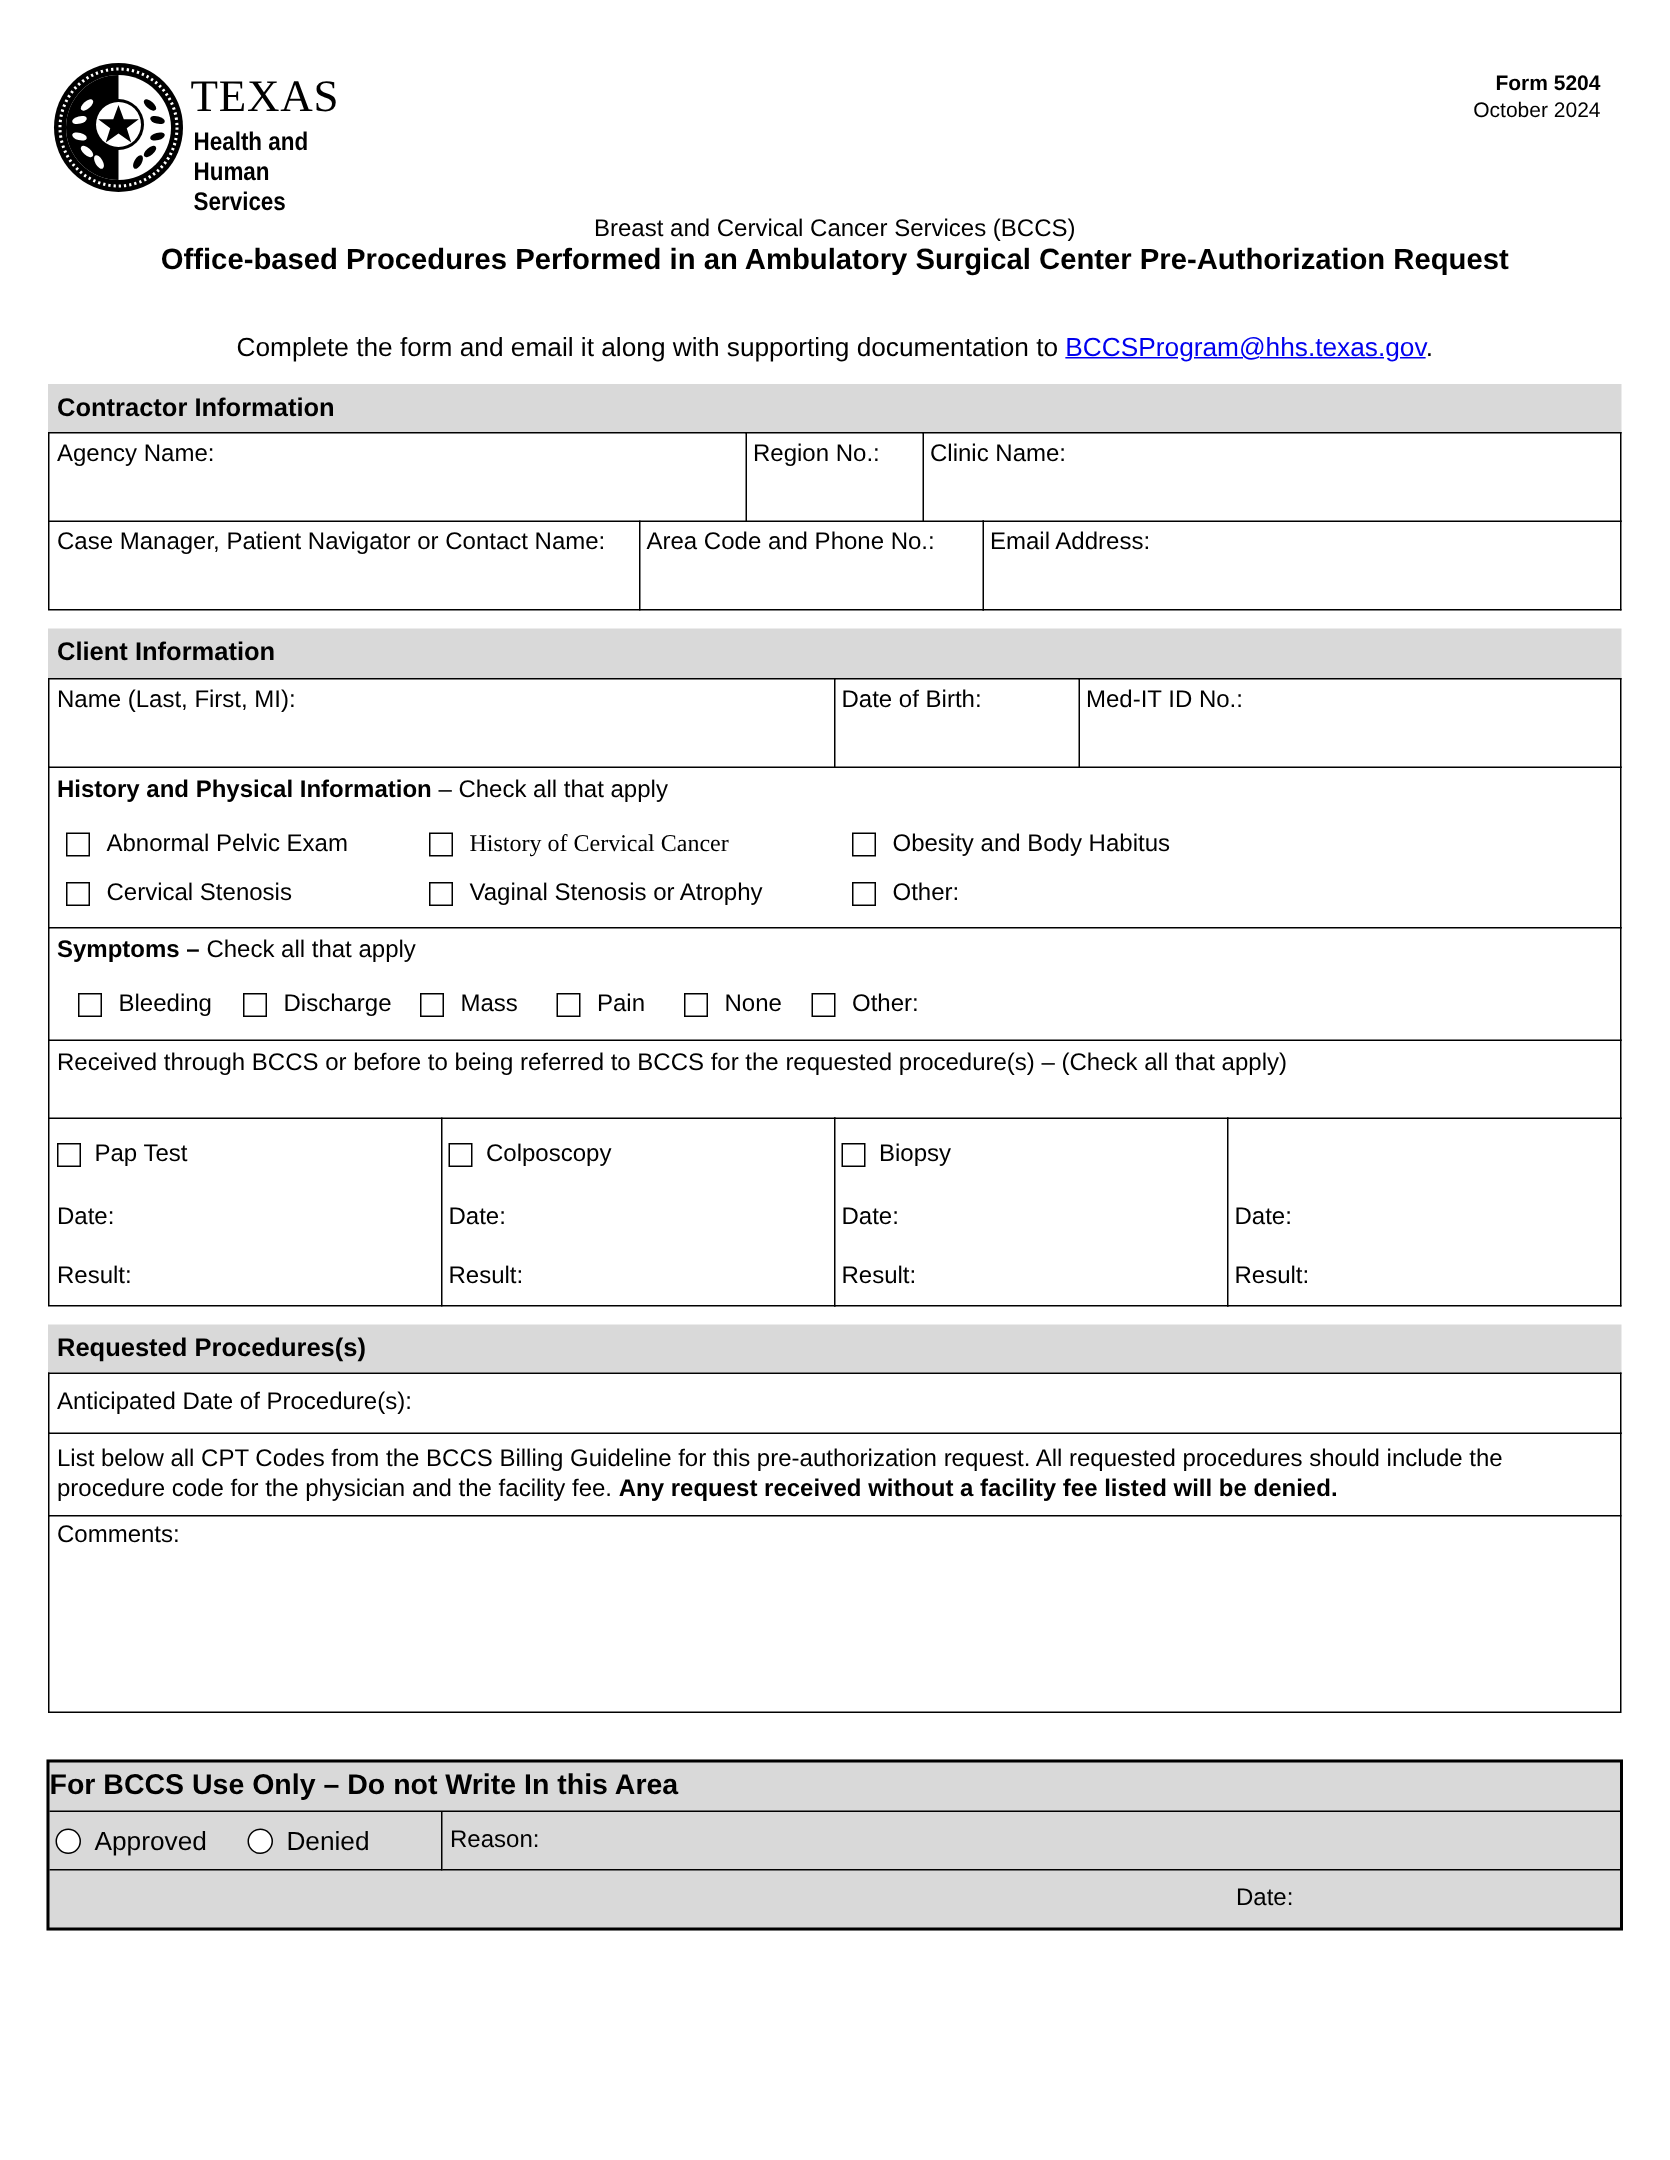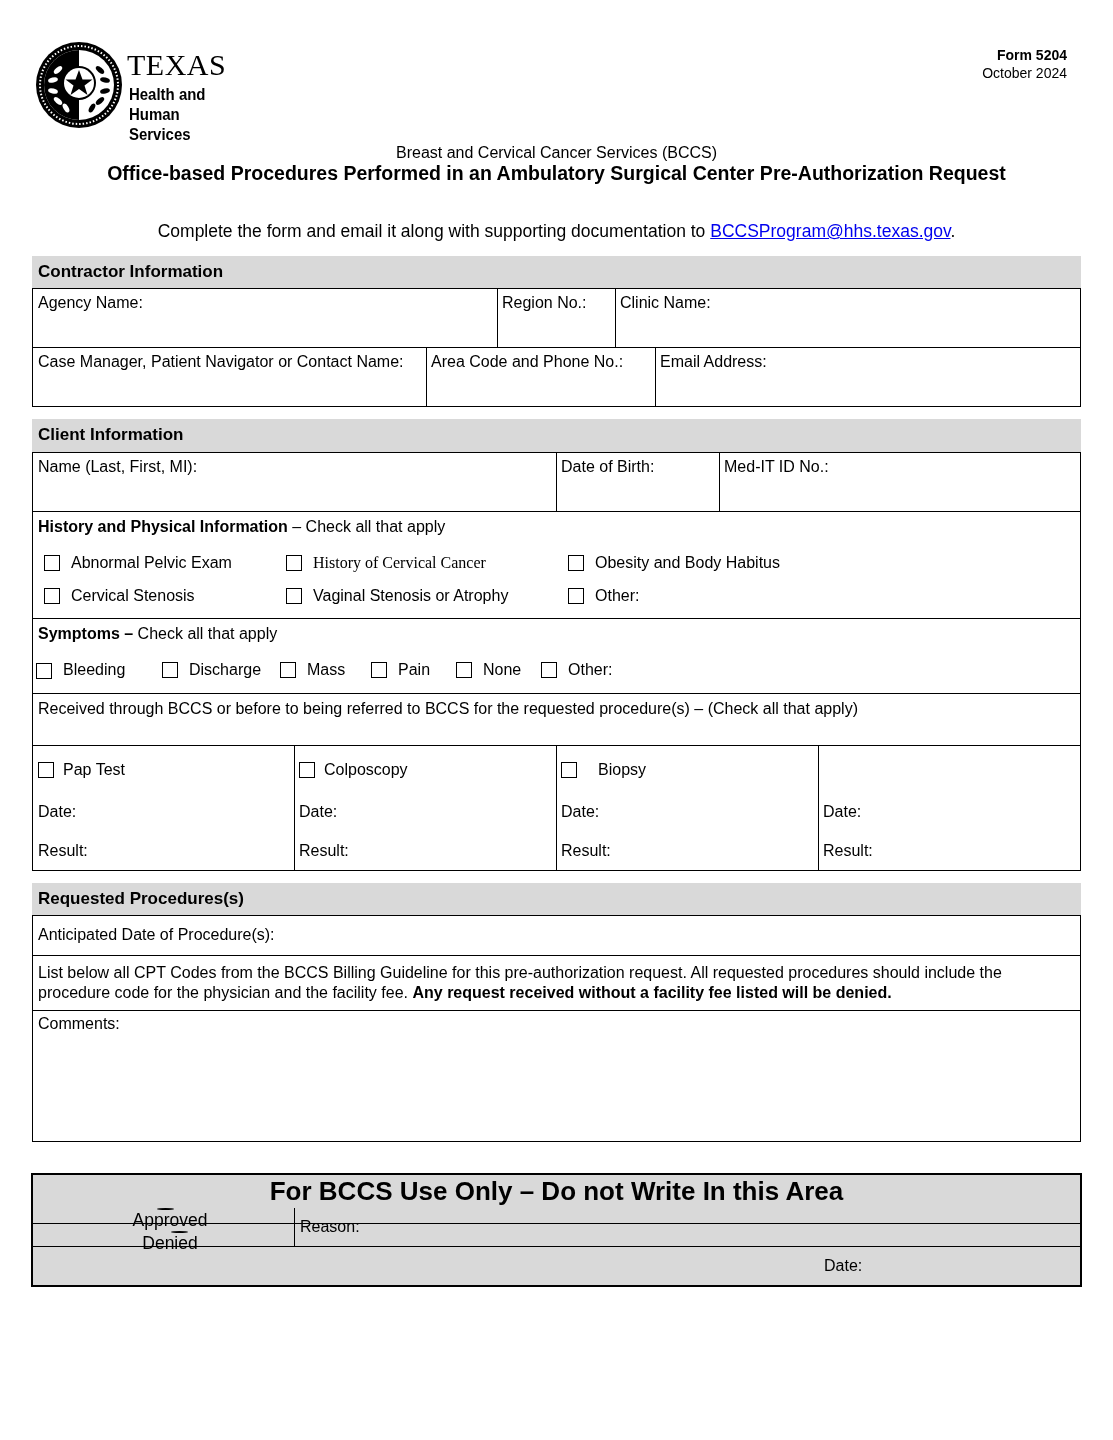--- a/index.html
+++ b/index.html
@@ -116,21 +116,21 @@
     <span class="lbl">Vaginal Stenosis or Atrophy</span>
   </div>
 <div class="cb-item" style="left:568px;top:587px;">
     <span class="cb"></span>
     <span class="lbl">Other:</span>
   </div>
 
 <div class="cell" style="left:32px;top:618px;width:1049px;height:76px;border-left-width:1px;border-top-width:1px;border-right-width:1px;">
   <div style="position:absolute;left:5px;top:5px;"><b>Symptoms –</b><span> Check all that apply</span></div>
 </div>
-<div class="cb-item" style="left:36px;top:661px;align-items:flex-end;">
+<div class="cb-item" style="left:52px;top:661px;">
     <span class="cb"></span>
     <span class="lbl">Bleeding</span>
   </div>
 <div class="cb-item" style="left:162px;top:661px;">
     <span class="cb"></span>
     <span class="lbl">Discharge</span>
   </div>
 <div class="cb-item" style="left:280px;top:661px;">
     <span class="cb"></span>
     <span class="lbl">Mass</span>
@@ -164,39 +164,39 @@
   <div class="cb-item" style="left:5px;top:14px;">
       <span class="cb"></span>
       <span class="lbl" style="margin-left:9px;">Colposcopy</span>
     </div>
   <div style="position:absolute;left:5px;top:56px;">Date:</div>
   <div style="position:absolute;left:5px;top:95px;">Result:</div>
 </div>
 <div class="cell" style="left:556px;top:745px;width:263px;height:126px;border-top-width:1px;border-right-width:1px;border-bottom-width:1px;">
   <div class="cb-item" style="left:5px;top:14px;">
       <span class="cb"></span>
-      <span class="lbl" style="margin-left:21px;">Biopsy</span>
+      <span class="lbl" style="margin-left:9px;">Biopsy</span>
     </div>
   <div style="position:absolute;left:5px;top:56px;">Date:</div>
   <div style="position:absolute;left:5px;top:95px;">Result:</div>
 </div>
 <div class="cell" style="left:818px;top:745px;width:263px;height:126px;border-top-width:1px;border-right-width:1px;border-bottom-width:1px;">
   <div style="position:absolute;left:5px;top:56px;">Date:</div>
   <div style="position:absolute;left:5px;top:95px;">Result:</div>
 </div>
 
 <div class="section-head" style="top:883px;height:32px;line-height:32px;">Requested Procedures(s)</div>
 
 <div class="cell" style="left:32px;top:915px;width:1049px;height:41px;border-left-width:1px;border-top-width:1px;border-right-width:1px;padding-top:9px;"><span>Anticipated Date of Procedure(s):</span></div>
 <div class="cell" style="left:32px;top:955px;width:1049px;height:56px;border-left-width:1px;border-top-width:1px;border-right-width:1px;padding-top:7px;"><span>List below all CPT Codes from the BCCS Billing Guideline for this pre-authorization request. All requested procedures should include the procedure code for the physician and the facility fee. </span><b>Any request received without a facility fee listed will be denied.</b></div>
 <div class="cell" style="left:32px;top:1010px;width:1049px;height:132px;border-left-width:1px;border-top-width:1px;border-right-width:1px;border-bottom-width:1px;padding-top:3px;"><span>Comments:</span></div>
 
 <div class="office">
-  <div style="position:absolute;left:0;top:0;width:1047px;height:49px;line-height:32px;text-align:center;font-weight:bold;font-size:26px;border-bottom:1px solid #000;">For BCCS Use Only – Do not Write In this Area</div>
-  <div style="position:absolute;left:0;top:33px;width:262px;height:39px;border-right:1px solid #000;border-bottom:1px solid #000;display:flex;align-items:center;font-size:17.5px;padding-left:4px;flex-direction:column;">
+  <div style="position:absolute;left:0;top:0;width:1047px;height:33px;line-height:32px;font-weight:bold;font-size:19px;border-bottom:1px solid #000;">For BCCS Use Only – Do not Write In this Area</div>
+  <div style="position:absolute;left:0;top:33px;width:262px;height:39px;border-right:1px solid #000;border-bottom:1px solid #000;display:flex;align-items:center;font-size:17.5px;padding-left:4px;">
     <span class="radio"></span>
     <span style="margin-left:9px;">Approved</span>
     <span class="radio" style="margin-left:27px;"></span>
     <span style="margin-left:9px;">Denied</span>
   </div>
   <div style="position:absolute;left:262px;top:33px;width:785px;height:39px;border-bottom:1px solid #000;line-height:38px;padding-left:5px;"><span>Reason:</span></div>
   <div style="position:absolute;left:786px;top:72px;width:261px;height:38px;line-height:38px;padding-left:5px;"><span>Date:</span></div>
 </div>
 
 </body></html>

